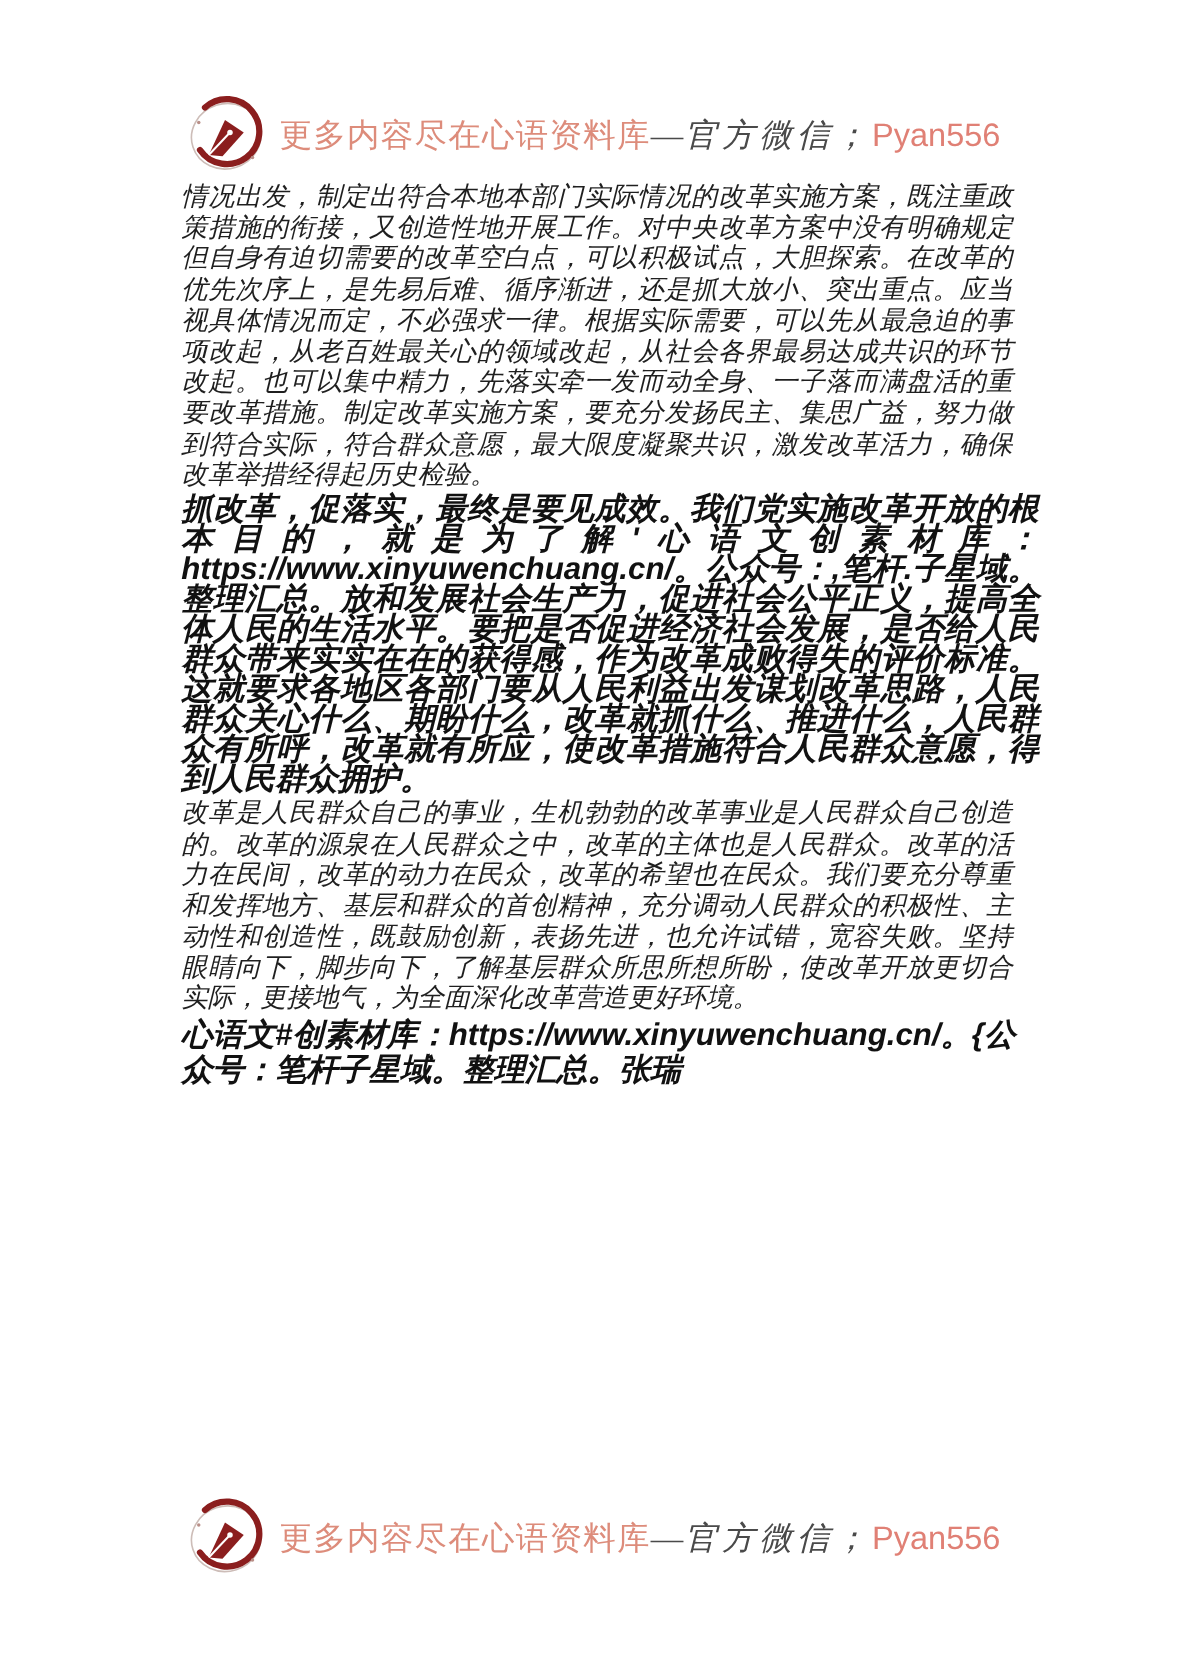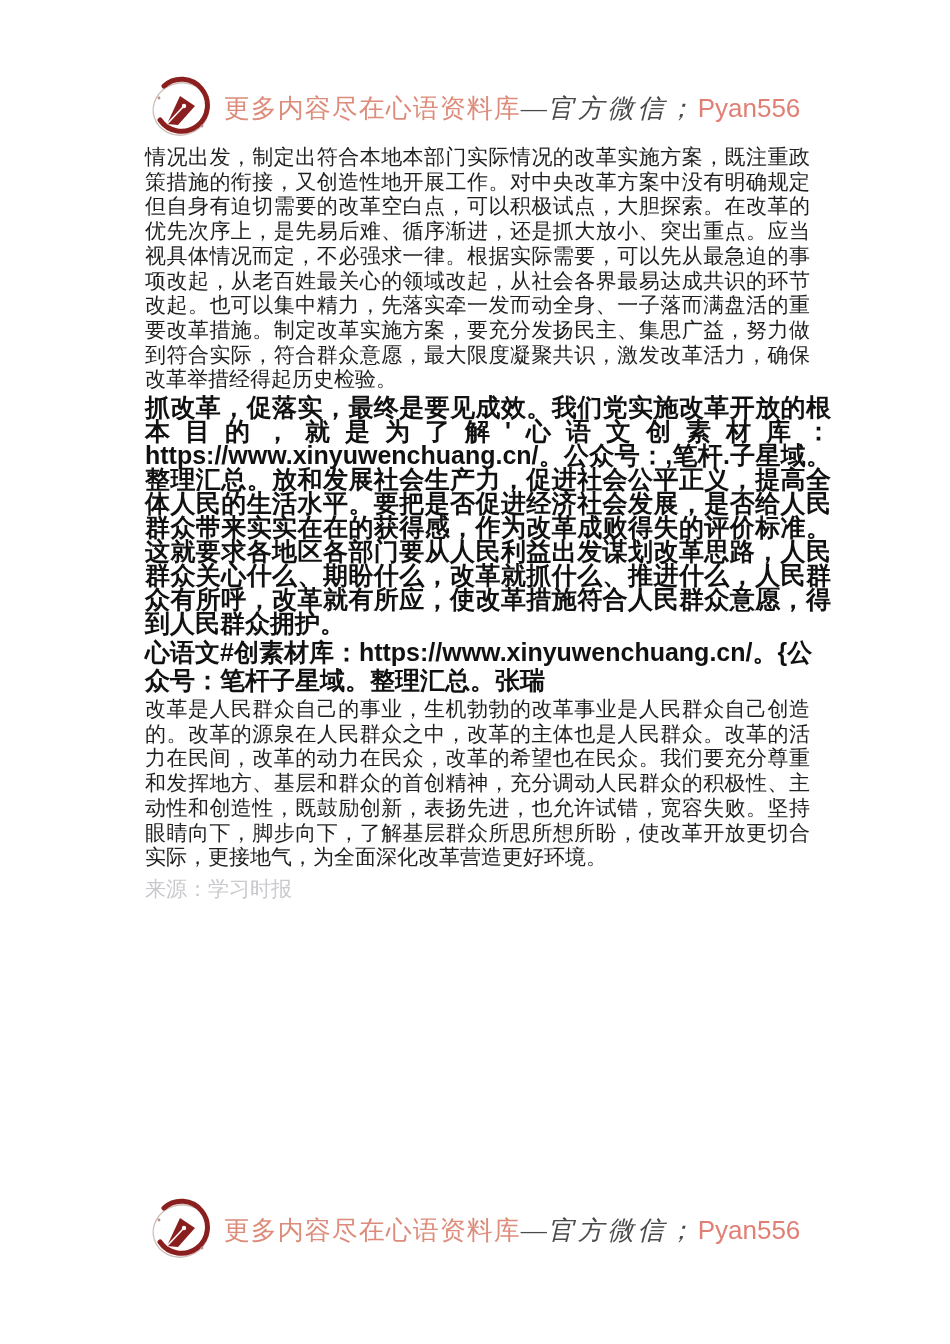--- a/index.html
+++ b/index.html
@@ -52,20 +52,21 @@
   }
   .content {
     position: absolute;
     top: 145px;
     left: 145px;
     width: 682px;
   }
   .para {
     margin: 0 17px 3px 0;
     text-align: justify;
+    font-style: italic;
   }
   .para.serif {
     font-family: "Liberation Serif", serif;
     font-size: 21px;
     line-height: 24.7px;
     color: #1f1f1f;
   }
   .para.bold {
     font-family: "Liberation Sans", sans-serif;
     font-weight: 700;
@@ -101,23 +102,22 @@
     <circle cx="52" cy="50" r="1.4" fill="#b98f88"></circle>
   </svg>
   <div class="banner-text">
     <span class="banner-main">更多内容尽在心语资料库</span><span class="banner-dash">—</span><span class="banner-wechat">官方微信；</span><span class="banner-id">Pyan556</span>
   </div>
 </div>
 
 <div class="content">
   <p class="para serif">情况出发，制定出符合本地本部门实际情况的改革实施方案，既注重政策措施的衔接，又创造性地开展工作。对中央改革方案中没有明确规定但自身有迫切需要的改革空白点，可以积极试点，大胆探索。在改革的优先次序上，是先易后难、循序渐进，还是抓大放小、突出重点。应当视具体情况而定，不必强求一律。根据实际需要，可以先从最急迫的事项改起，从老百姓最关心的领域改起，从社会各界最易达成共识的环节改起。也可以集中精力，先落实牵一发而动全身、一子落而满盘活的重要改革措施。制定改革实施方案，要充分发扬民主、集思广益，努力做到符合实际，符合群众意愿，最大限度凝聚共识，激发改革活力，确保改革举措经得起历史检验。</p>
   <p class="para bold">抓改革，促落实，最终是要见成效。我们党实施改革开放的根本目的，就是为了解'心语文创素材库：https://www.xinyuwenchuang.cn/。公众号：,笔杆.子星域。整理汇总。放和发展社会生产力，促进社会公平正义，提高全体人民的生活水平。要把是否促进经济社会发展，是否给人民群众带来实实在在的获得感，作为改革成败得失的评价标准。这就要求各地区各部门要从人民利益出发谋划改革思路，人民群众关心什么、期盼什么，改革就抓什么、推进什么，人民群众有所呼，改革就有所应，使改革措施符合人民群众意愿，得到人民群众拥护。</p>
+  <p class="para serif">改革是人民群众自己的事业，生机勃勃的改革事业是人民群众自己创造的。改革的源泉在人民群众之中，改革的主体也是人民群众。改革的活力在民间，改革的动力在民众，改革的希望也在民众。我们要充分尊重和发挥地方、基层和群众的首创精神，充分调动人民群众的积极性、主动性和创造性，既鼓励创新，表扬先进，也允许试错，宽容失败。坚持眼睛向下，脚步向下，了解基层群众所思所想所盼，使改革开放更切合实际，更接地气，为全面深化改革营造更好环境。</p>
   <p class="para bold loose">心语文#创素材库：https://www.xinyuwenchuang.cn/。{公众号：笔杆子星域。整理汇总。张瑞</p>
-  <p class="para serif">改革是人民群众自己的事业，生机勃勃的改革事业是人民群众自己创造的。改革的源泉在人民群众之中，改革的主体也是人民群众。改革的活力在民间，改革的动力在民众，改革的希望也在民众。我们要充分尊重和发挥地方、基层和群众的首创精神，充分调动人民群众的积极性、主动性和创造性，既鼓励创新，表扬先进，也允许试错，宽容失败。坚持眼睛向下，脚步向下，了解基层群众所思所想所盼，使改革开放更切合实际，更接地气，为全面深化改革营造更好环境。</p>
-  <p class="para source">来源：学习时报</p>
 </div>
 
 <div class="banner footer">
   <svg class="logo" viewBox="0 0 64 64" xmlns="http://www.w3.org/2000/svg">
     <ellipse cx="31" cy="33" rx="28" ry="26" fill="none" stroke="#cdbdb8" stroke-width="1.3" transform="rotate(-18 31 33)"></ellipse>
     <path d="M 14 10 A 26 26 0 1 1 10 44" fill="none" stroke="#8b1e1e" stroke-width="5" stroke-linecap="round"></path>
     <path d="M17 48 L30 20 L45 30 L28 49 Z" fill="#8b1e1e"></path>
     <line x1="17" y1="48" x2="33" y2="31" stroke="#ffffff" stroke-width="1.6"></line>
     <circle cx="34" cy="30" r="2.2" fill="#ffffff"></circle>
     <circle cx="9" cy="22" r="1.4" fill="#b98f88"></circle>

